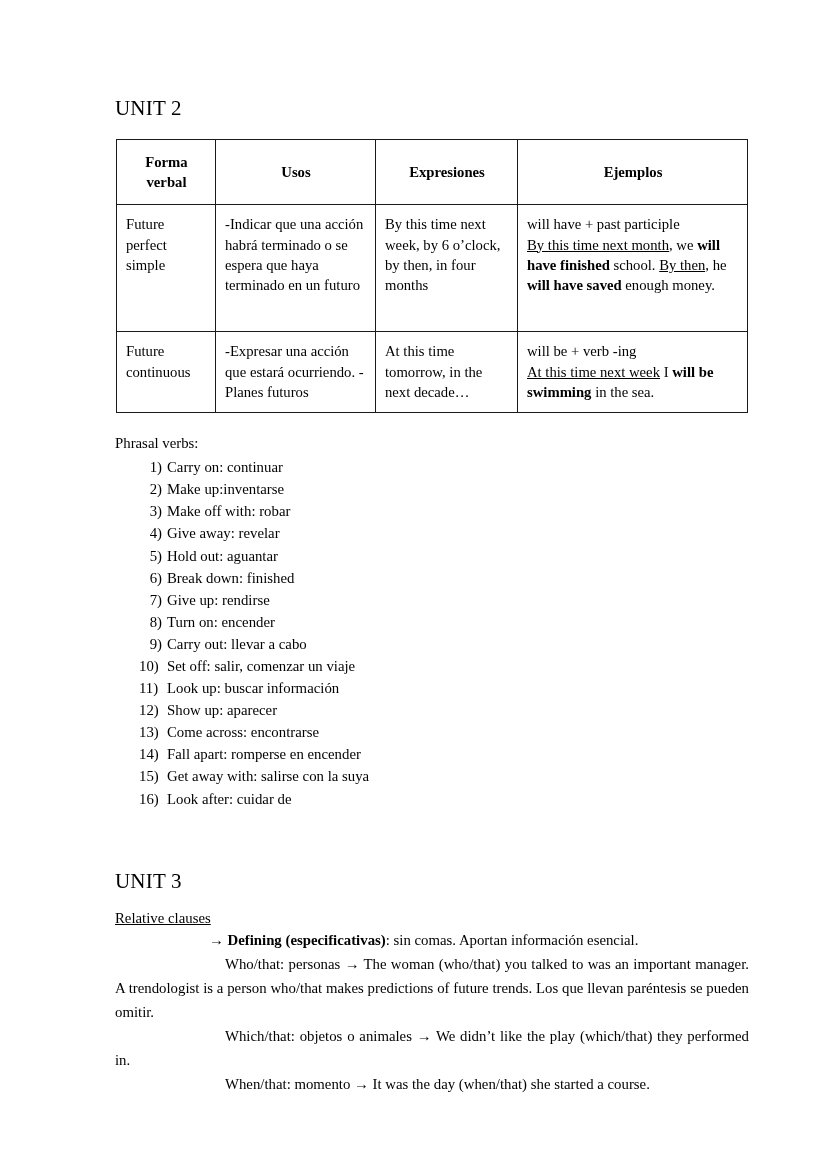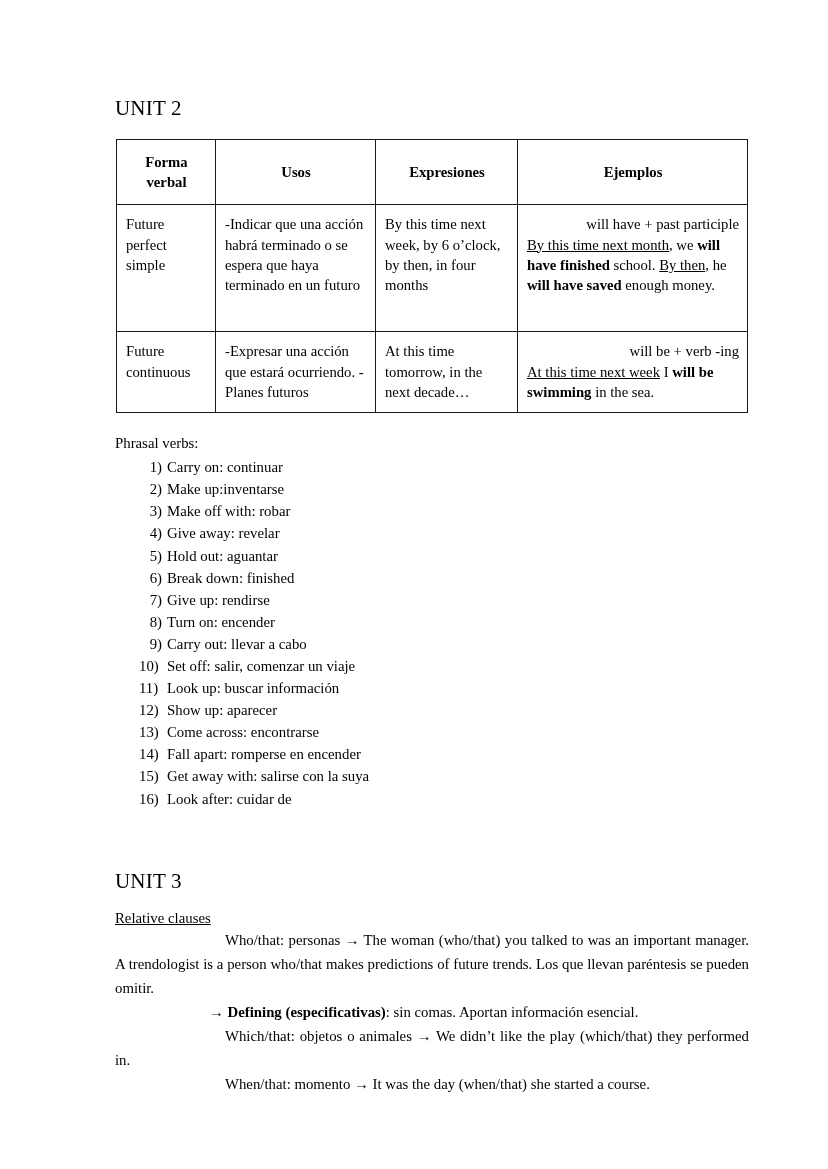--- a/index.html
+++ b/index.html
@@ -75,21 +75,21 @@
     padding-right: 6px;
   }
   td.cell-ejemplos {
     padding-left: 10px;
     padding-right: 8px;
   }
   .row-tall td { height: 108px; }
   .row-short td { height: 62px; }
 
   .ej-formula {
-    text-align: right;
+    text-align: left;
     display: block;
   }
   .u { text-decoration: underline; }
   .b { font-weight: bold; }
 
   
   .phrasal-title {
     font-size: 14.8px;
     line-height: 1.4;
     margin: 20px 0 2px 0;
@@ -255,21 +255,21 @@
         </li>
     </ol>
 
     <div class="spacer-unit3"></div>
 
     <h1 class="unit-heading" id="unit3-heading">UNIT 3</h1>
 
     <div>
       <span class="rc-title">Relative clauses</span>
 
+      <p class="rc-line defining"><span class="arrow">→</span> <span class="b">Defining (especificativas)</span><span>: sin comas. Aportan información esencial.</span></p>
+
       <p class="rc-line indent-para">Who/that: personas → The woman (who/that) you talked to was an important manager.  A trendologist is a person who/that makes predictions of future trends. Los que llevan paréntesis se pueden omitir.</p>
-
-      <p class="rc-line defining"><span class="arrow">→</span> <span class="b">Defining (especificativas)</span><span>: sin comas. Aportan información esencial.</span></p>
       <p class="rc-line indent-para">Which/that: objetos o animales → We didn’t like the play (which/that) they performed in.</p>
       <p class="rc-line indent-para">When/that: momento → It was the day (when/that) she started a course.</p>
     </div>
 
   </div>
 </div>
 
 </body></html>

